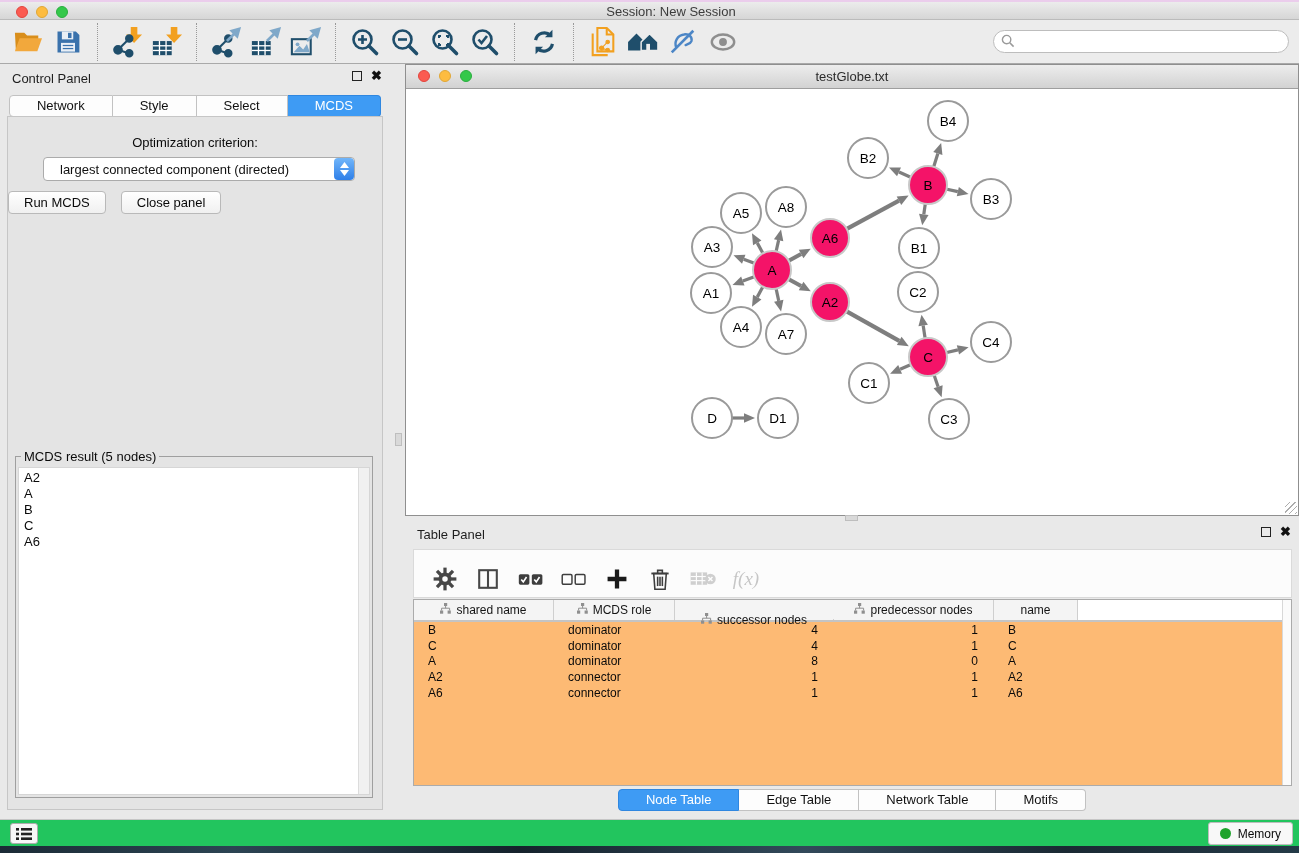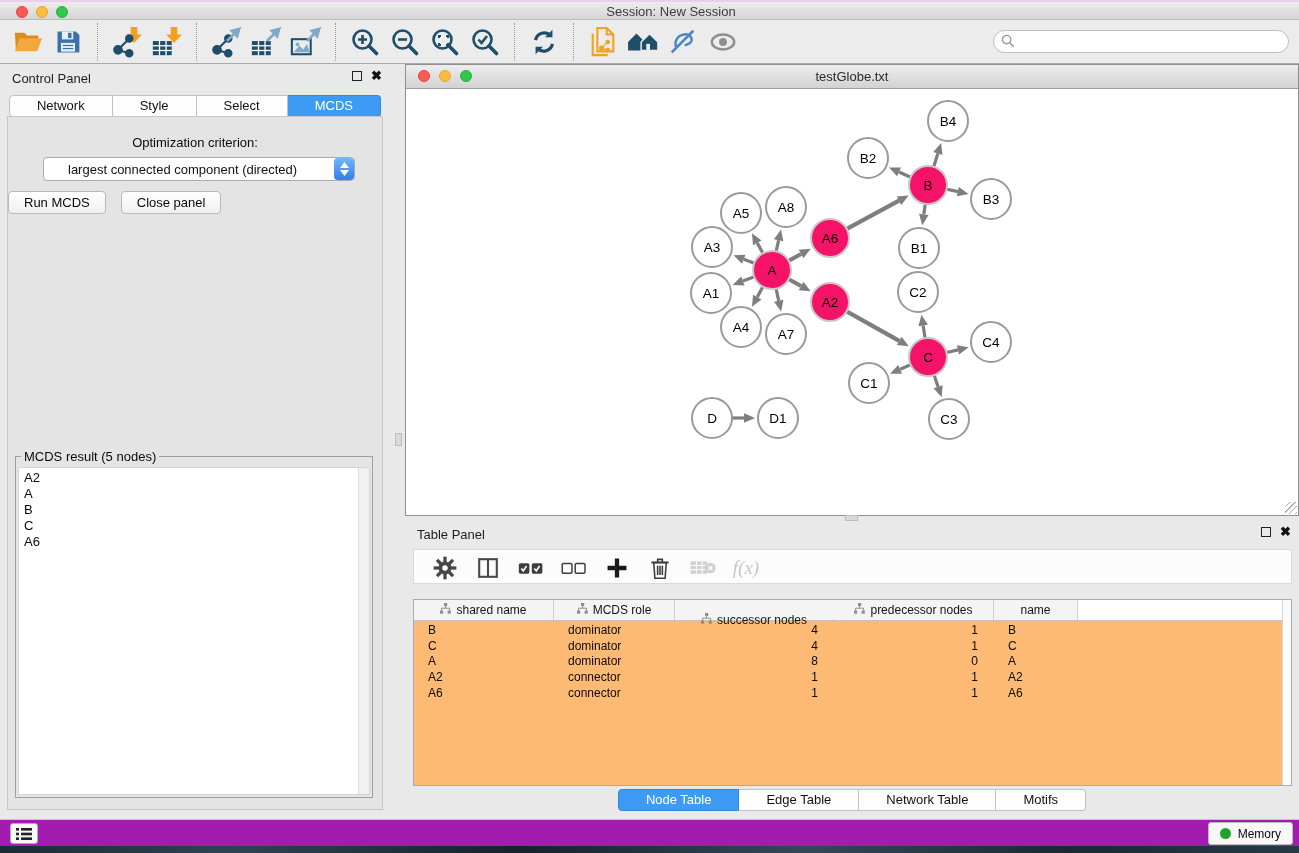--- a/index.html
+++ b/index.html
@@ -41,21 +41,21 @@
     border:1px solid #C2C2C2; border-left:none; font-size:13px; color:#111; cursor:default; }
   .ptab:first-child { border-left:1px solid #C2C2C2; border-radius:4px 0 0 4px; }
   .ptab:last-child { border-radius:0 4px 4px 0; }
   .ptab.active { background:var(--accent); border-color:#2F87E0; color:#fff; }
   .cp-body { position:absolute; left:7px; right:7px; top:52px; bottom:9px;
     background:#E4E4E4; border:1px solid #C6C6C6; }
   .opt-label { position:absolute; left:0; right:0; top:18px; text-align:center;
     font-size:13px; color:#0A0A0A; }
   .dropdown { position:absolute; left:35px; right:27px; top:40px; height:24px;
     background:#fff; border:1px solid #ABABAB; border-radius:4px; display:flex; align-items:center; }
-  .dropdown .txt { flex:1; padding-left:24px; font-size:13px; color:#111; white-space:nowrap; overflow:hidden; }
+  .dropdown .txt { flex:1; padding-left:16px; font-size:13px; color:#111; white-space:nowrap; overflow:hidden; }
   .stepper { width:20px; height:22px; margin-right:0px; border-radius:4px;
     background:linear-gradient(#71B6FA,#2E7FE8); display:flex; flex-direction:column;
     align-items:center; justify-content:center; gap:2px; }
   .stepper svg { display:block; }
   .btnrow { position:absolute; left:0; right:0; top:74px; display:flex; justify-content:flex-start; gap:15px; }
   .btn { height:23px; padding:0 15px; background:linear-gradient(#FFFFFF,#F0F0F0);
     border:1px solid #B9B9B9; border-radius:4px; font-size:13px; color:#0A0A0A;
     display:inline-flex; align-items:center; }
   .result-box { position:absolute; left:7px; right:9px; top:339px; bottom:11px;
     border:1px solid #9F9F9F; }
@@ -77,42 +77,42 @@
   .net-canvas { position:absolute; left:0; right:0; top:24px; bottom:0; background:#fff; }
   .net-canvas svg { position:absolute; left:0; top:0; }
   .resize-grip { position:absolute; right:1px; bottom:1px; width:12px; height:12px;
     background:repeating-linear-gradient(135deg, transparent 0 3px, #ADADAD 3px 4px); }
   .vgrip { position:absolute; left:395px; top:433px; width:7px; height:13px;
     background:#D9D9D9; border:1px solid #BEBEBE; }
   .hgrip { position:absolute; left:845px; top:515px; width:13px; height:6px;
     background:#D9D9D9; border:1px solid #BEBEBE; }
   
   .table-panel { position:absolute; left:405px; top:520px; width:894px; height:299px; }
-  .tp-toolbar { position:absolute; left:8px; right:7px; top:29px; height:35px;
-    background:#FCFCFC; border:1px solid #DADADA; display:flex; align-items:flex-start;
+  .tp-toolbar { position:absolute; left:8px; right:7px; top:29px; height:49px;
+    background:#FCFCFC; border:1px solid #DADADA; display:flex; align-items:flex-end;
     gap:9px; padding-left:14px; }
   .tp-btn { width:34px; height:36px; display:flex; align-items:center; justify-content:center; }
   .tp-btn.dis { opacity:.55; filter:grayscale(1); }
   .fx { font-family:"Liberation Serif", serif; font-style:italic; font-size:19px; color:#9A9A9A; }
   .tp-table { position:absolute; left:8px; right:7px; top:79px; height:187px;
     background:#fdba74; border:1px solid #ABABAB; overflow:hidden; }
   .th-row { display:flex; height:22px; background:#F4F4F4; border-bottom:2px solid #C4C4C4; }
   .th-cell { display:flex; align-items:center; justify-content:center; gap:5px;
     border-right:1px solid #CFCFCF; font-size:12px; color:#141414; }
   .th-fill { flex:1; background:#fff; }
   .td-row { display:flex; height:15.8px; align-items:center; font-size:12px; color:#0A0A0A; }
   .td-cell { padding:0 14px; white-space:nowrap; }
   .td-cell.num { text-align:right; padding-right:16px; }
   .table-scroll { position:absolute; right:0; top:0; bottom:0; width:9px;
     background:#FBFBFB; border-left:1px solid #D8D8D8; }
   .bt-tabs { position:absolute; left:0; right:0; top:269px; height:22px;
     display:flex; justify-content:center; }
   
   .statusbar { position:absolute; left:0; top:819px; width:1299px; height:27px;
-    background:#a21caf; border-top:1px solid #C6C6C6; }
+    background:#22c55e; border-top:1px solid #C6C6C6; }
   .list-btn { position:absolute; left:10px; top:3px; width:28px; height:21px;
     background:#F7F7F7; border:1px solid #ADADAD; border-radius:3px;
     display:flex; align-items:center; justify-content:center; }
   .memory-btn { position:absolute; right:6px; top:2px; height:23px; padding:0 11px;
     background:#F8F8F8; border:1px solid #BDBDBD; border-radius:3px;
     display:inline-flex; align-items:center; gap:7px; font-size:12px; color:#0A0A0A; }
   .memdot { width:11px; height:11px; border-radius:50%; background:#1FA32C; }
   .wallpaper { position:absolute; left:0; top:846px; width:1299px; height:7px;
     background:linear-gradient(90deg,#1B2B36,#2C4453 18%,#15222C 40%,#32495A 62%,#1A2933 82%,#243A47); }
 </style>

